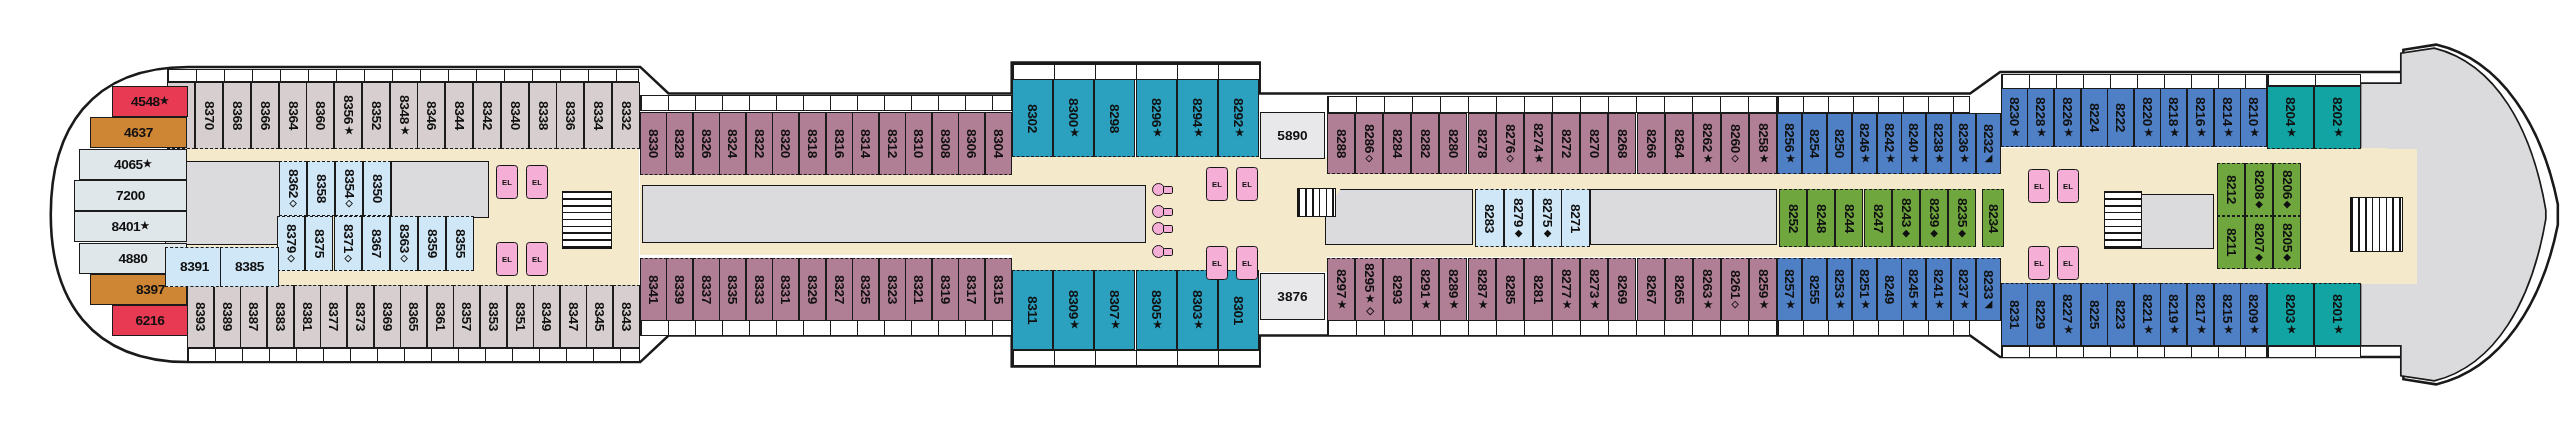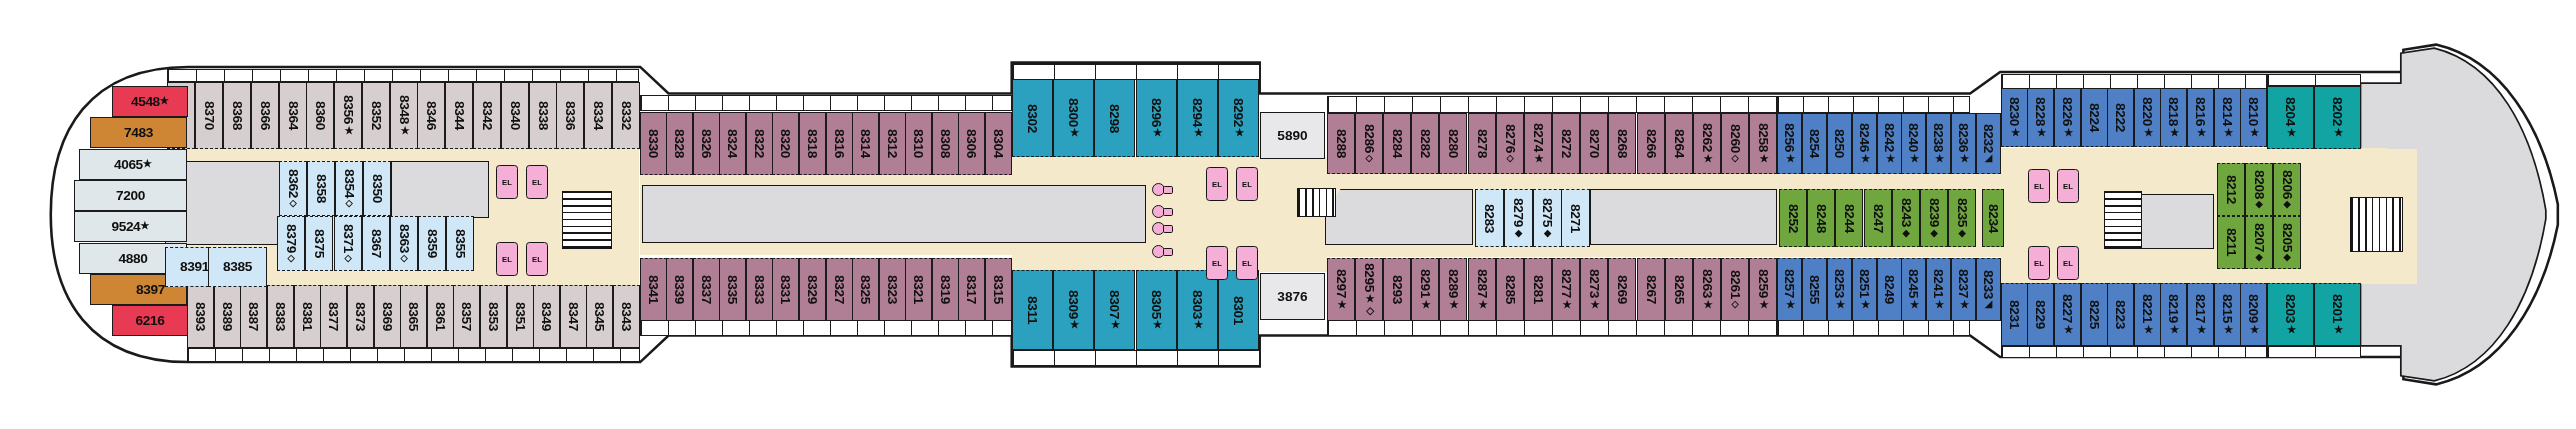--- a/index.html
+++ b/index.html
@@ -670,46 +670,46 @@
     </div>
     <div class="cabin vert ebt" style="left: 2273px; top: 216px; width: 28px; height: 53px; background: rgb(111, 166, 62);">
       <span>8205</span>
       <span class="sym">◆</span>
     </div>
     <div class="cabin" style="left: 112px; top: 86px; width: 76px; height: 31px; background: rgb(232, 58, 82);">
       <span>4548</span>
       <span class="sym star">★</span>
     </div>
     <div class="cabin" style="left: 90px; top: 117px; width: 97px; height: 31px; background: rgb(207, 134, 52);">
-      <span>7483</span>
+      <span>4637</span>
     </div>
     <div class="cabin" style="left: 79px; top: 149px; width: 108px; height: 31px; background: rgb(224, 231, 234);">
       <span>4065</span>
       <span class="sym star">★</span>
     </div>
     <div class="cabin" style="left: 74px; top: 180px; width: 113px; height: 31px; background: rgb(224, 231, 234);">
       <span>7200</span>
     </div>
     <div class="cabin" style="left: 74px; top: 211px; width: 113px; height: 31px; background: rgb(224, 231, 234);">
-      <span>9524</span>
+      <span>8401</span>
       <span class="sym star">★</span>
     </div>
     <div class="cabin" style="left: 79px; top: 243px; width: 108px; height: 31px; background: rgb(224, 231, 234);">
       <span>4880</span>
     </div>
     <div class="cabin" style="left: 90px; top: 274px; width: 97px; height: 31px; background: rgb(207, 134, 52); padding-left: 24px;">
       <span>8397</span>
     </div>
     <div class="cabin" style="left: 112px; top: 305px; width: 76px; height: 31px; background: rgb(232, 58, 82);">
       <span>6216</span>
     </div>
     <div class="cabin ebt" style="left: 165px; top: 247px; width: 59px; height: 40px; background: rgb(207, 231, 246);">
       <span>8391</span>
     </div>
-    <div class="cabin ebt" style="left: 208px; top: 247px; width: 59px; height: 40px; background: rgb(207, 231, 246);">
+    <div class="cabin ebt" style="left: 220px; top: 247px; width: 59px; height: 40px; background: rgb(207, 231, 246);">
       <span>8385</span>
     </div>
     <div class="graybox" style="left: 1260px; top: 112px; width: 65px; height: 47px;">
       <span>5890</span>
     </div>
     <div class="graybox" style="left: 1260px; top: 273px; width: 65px; height: 47px;">
       <span>3876</span>
     </div>
     <div class="el" style="left: 496px; top: 165px;">
       <span>EL</span>

